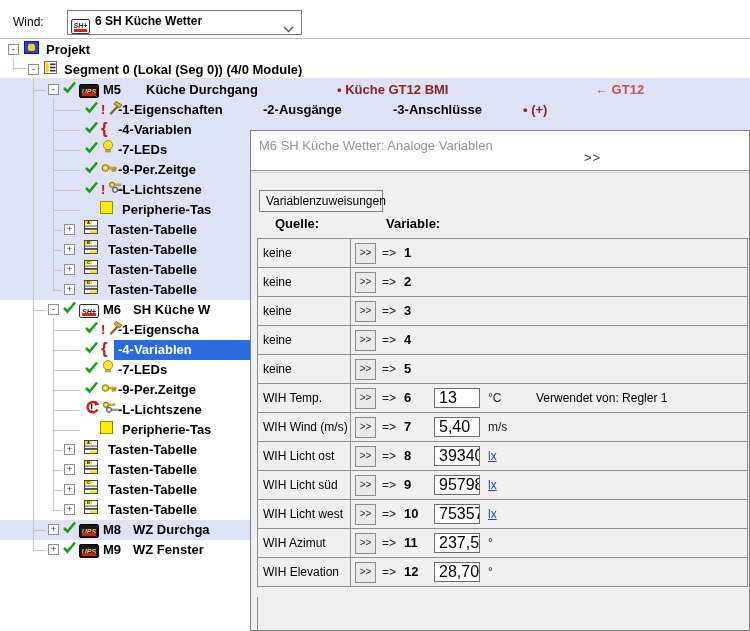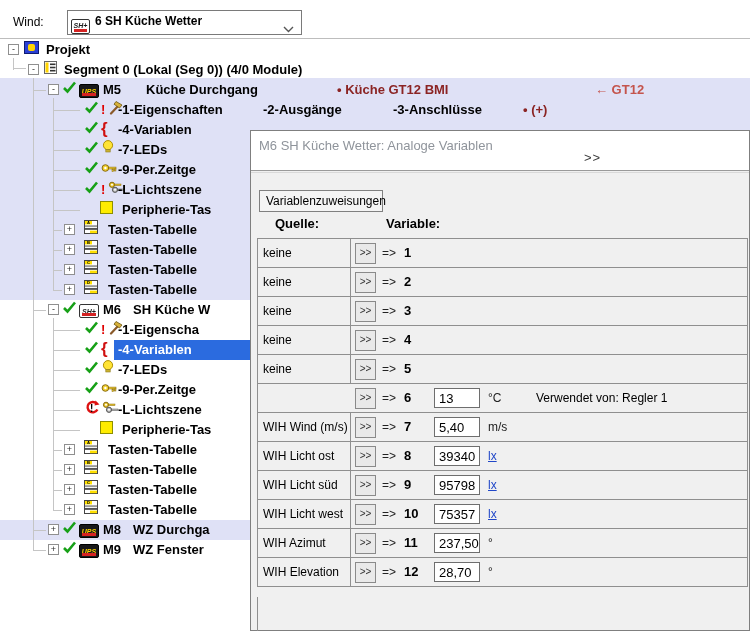--- a/index.html
+++ b/index.html
@@ -48,21 +48,21 @@
   .vtable{position:absolute;left:6px;top:107px;width:491px;}
   .vrow{position:relative;width:491px;height:30px;border:1px solid #8f8f8f;box-sizing:border-box;margin-top:-1px;background:#f0f0f0;}
   .vrow:first-child{margin-top:0;}
   .src-cell{position:absolute;left:0;top:0;width:93px;height:100%;border-right:1px solid #8f8f8f;box-sizing:border-box;
             font-size:12px;line-height:28px;padding-left:5px;overflow:hidden;white-space:nowrap;}
   .asgn-btn{position:absolute;left:97px;top:4px;width:21px;height:21px;background:#e9e9e9;border:1px solid #8a8a8a;
             box-sizing:border-box;font-size:10px;line-height:18px;text-align:center;color:#333;}
   .maps{position:absolute;left:124px;top:0;font-size:12px;line-height:28px;color:#222;}
   .vnum{position:absolute;left:146px;top:0;font-size:13px;font-weight:bold;line-height:28px;}
   .vinput{position:absolute;left:176px;top:4px;width:46px;height:20px;border:1px solid #6e6e6e;box-sizing:border-box;
-          font-size:13px;padding:0 0 0 4px;font-family:"Liberation Sans",sans-serif;background:#fff;}
+          font-size:16px;padding:0 0 0 4px;font-family:"Liberation Sans",sans-serif;background:#fff;}
   .vunit{position:absolute;left:230px;top:0;font-size:12px;line-height:28px;color:#222;}
   .vunit.link{color:#2147c8;text-decoration:underline;cursor:pointer;}
   .vnote{position:absolute;left:278px;top:0;font-size:12px;line-height:28px;}
   .tbl-tail{left:6px;top:466px;width:1px;height:35px;background:#8f8f8f;}
 </style>
 </head>
 <body>
 
 <div class="app">
 
@@ -487,20 +487,21 @@
           <span class="maps">=&gt;</span>
           <span class="vnum">4</span>
         </div>
         <div class="vrow">
           <div class="src-cell">keine</div>
           <div class="asgn-btn">&gt;&gt;</div>
           <span class="maps">=&gt;</span>
           <span class="vnum">5</span>
         </div>
         <div class="vrow">
+          <div class="src-cell">WIH Temp.</div>
           <div class="asgn-btn">&gt;&gt;</div>
           <span class="maps">=&gt;</span>
           <span class="vnum">6</span>
           <input class="vinput" value="13" style="">
           <span class="vunit">°C</span>
           <span class="vnote">Verwendet von: Regler 1</span>
         </div>
         <div class="vrow">
           <div class="src-cell">WIH Wind (m/s)</div>
           <div class="asgn-btn">&gt;&gt;</div>

